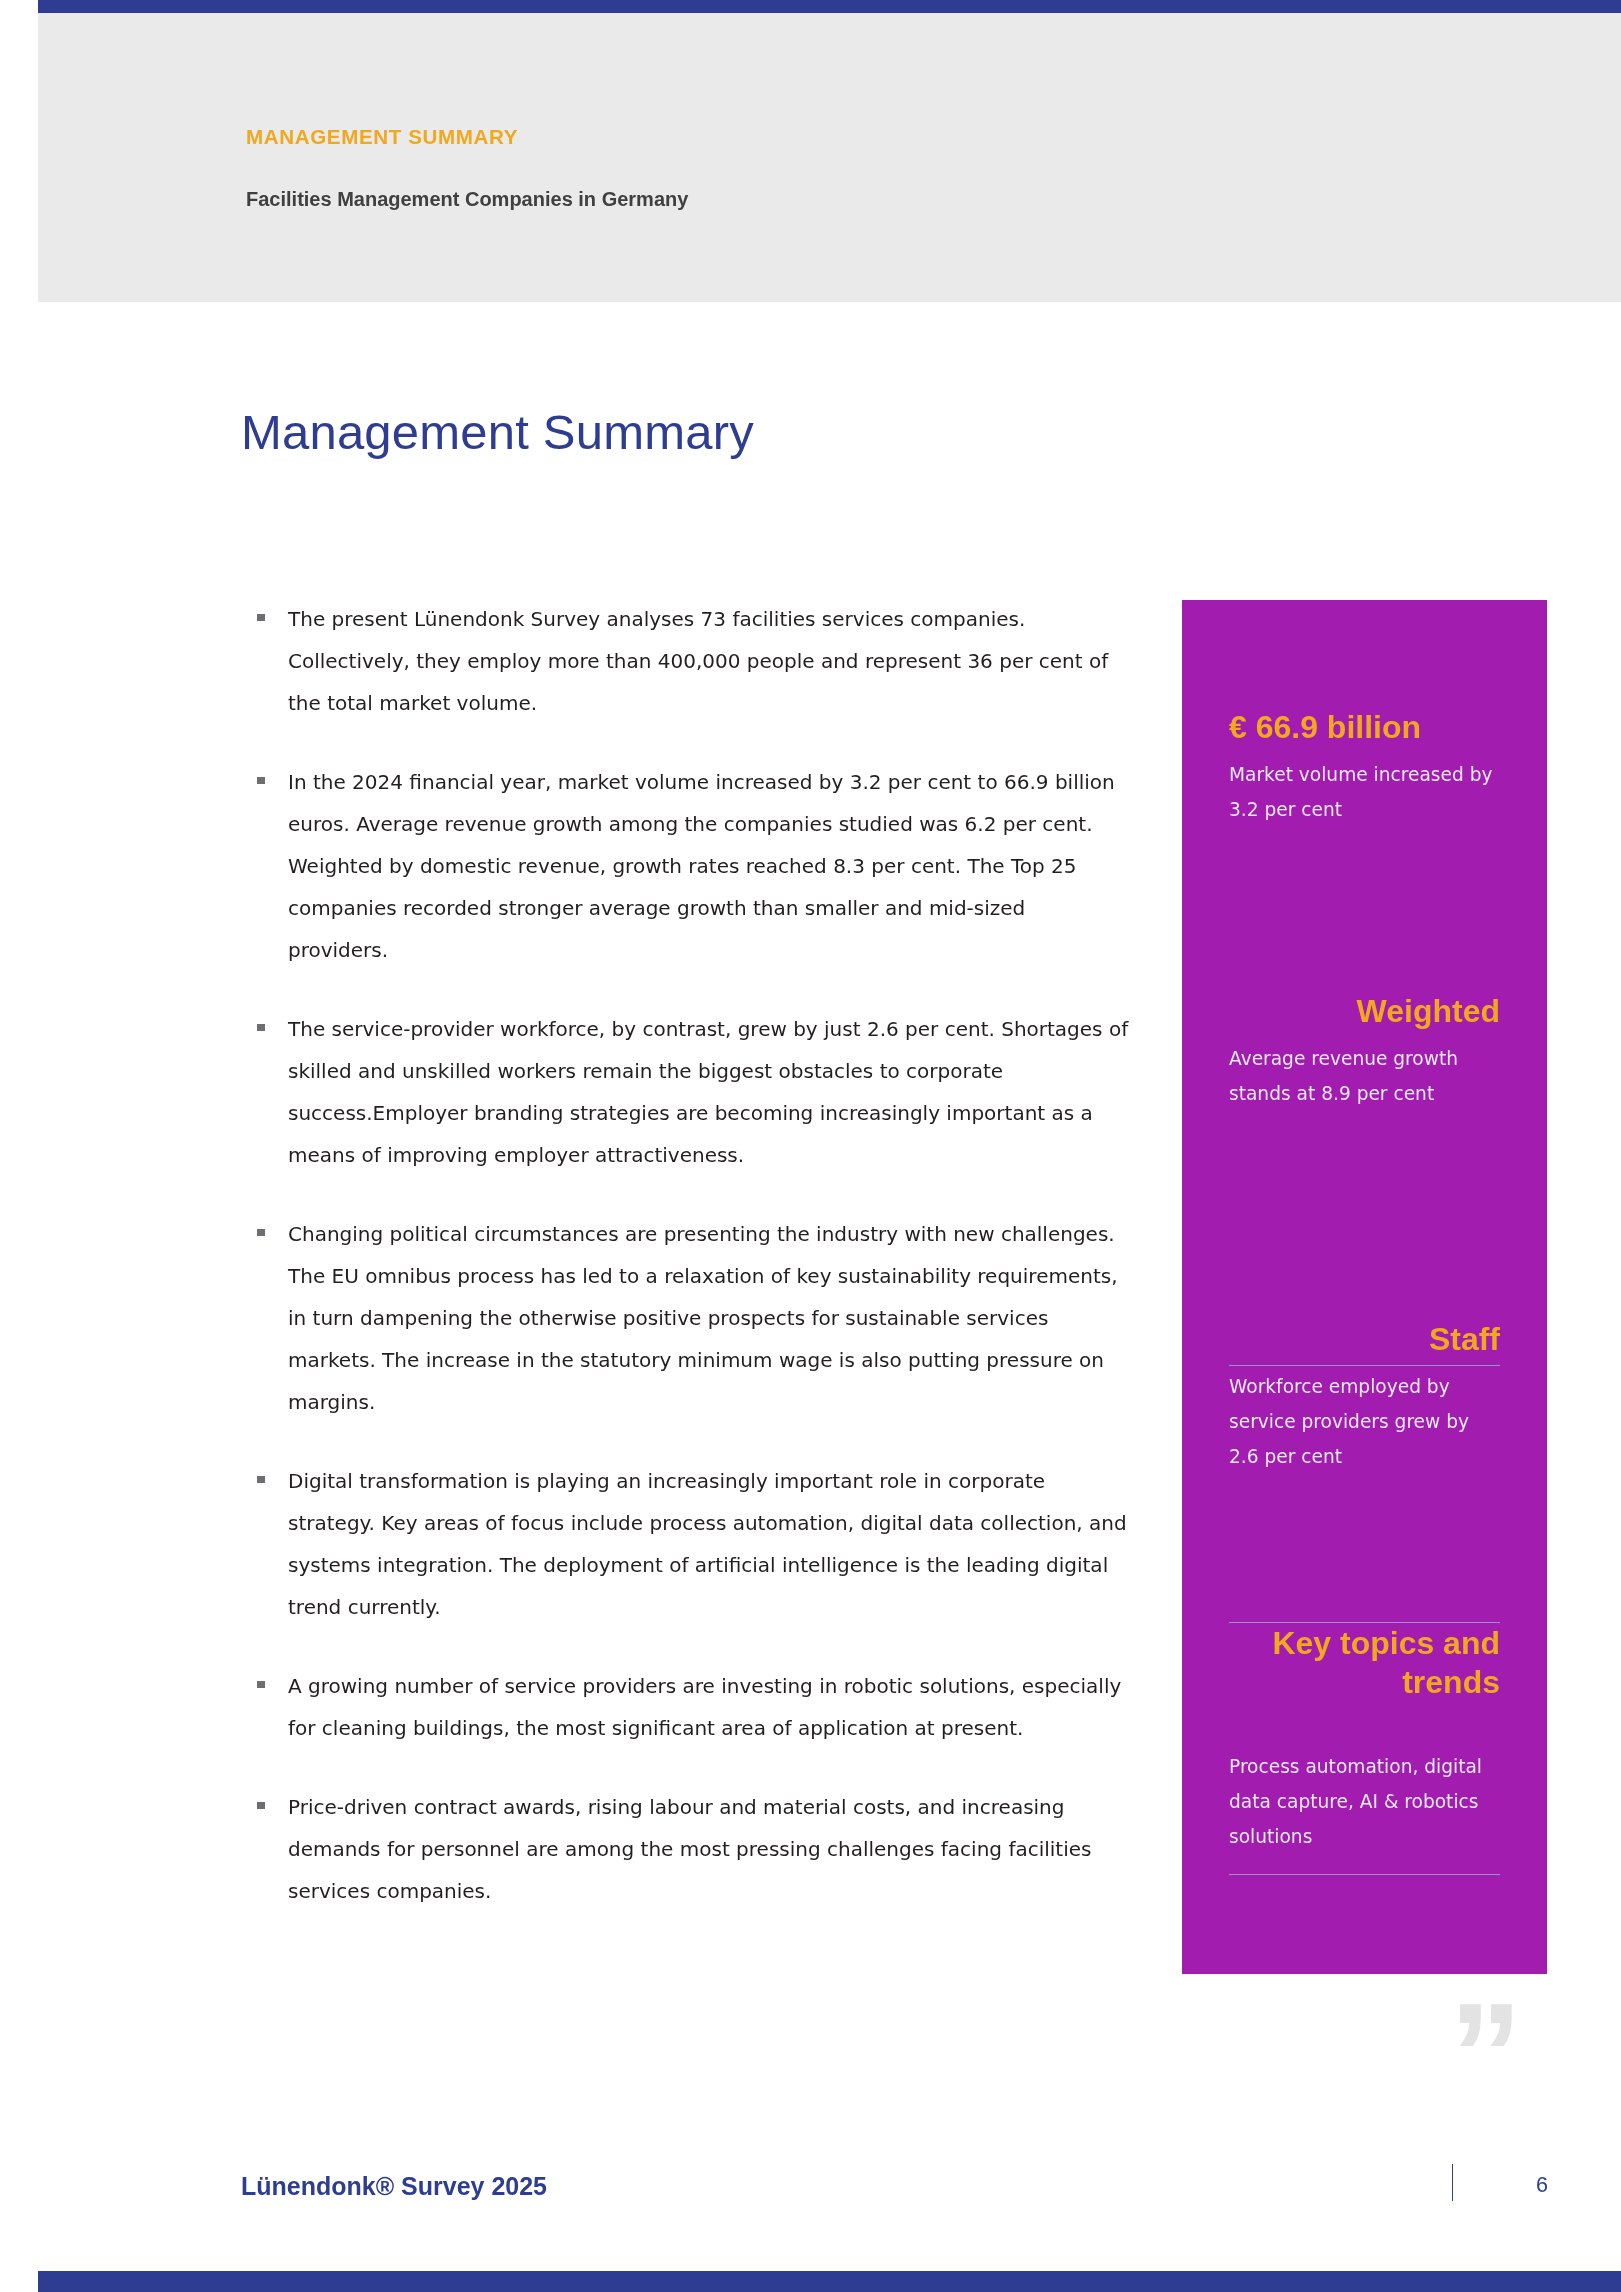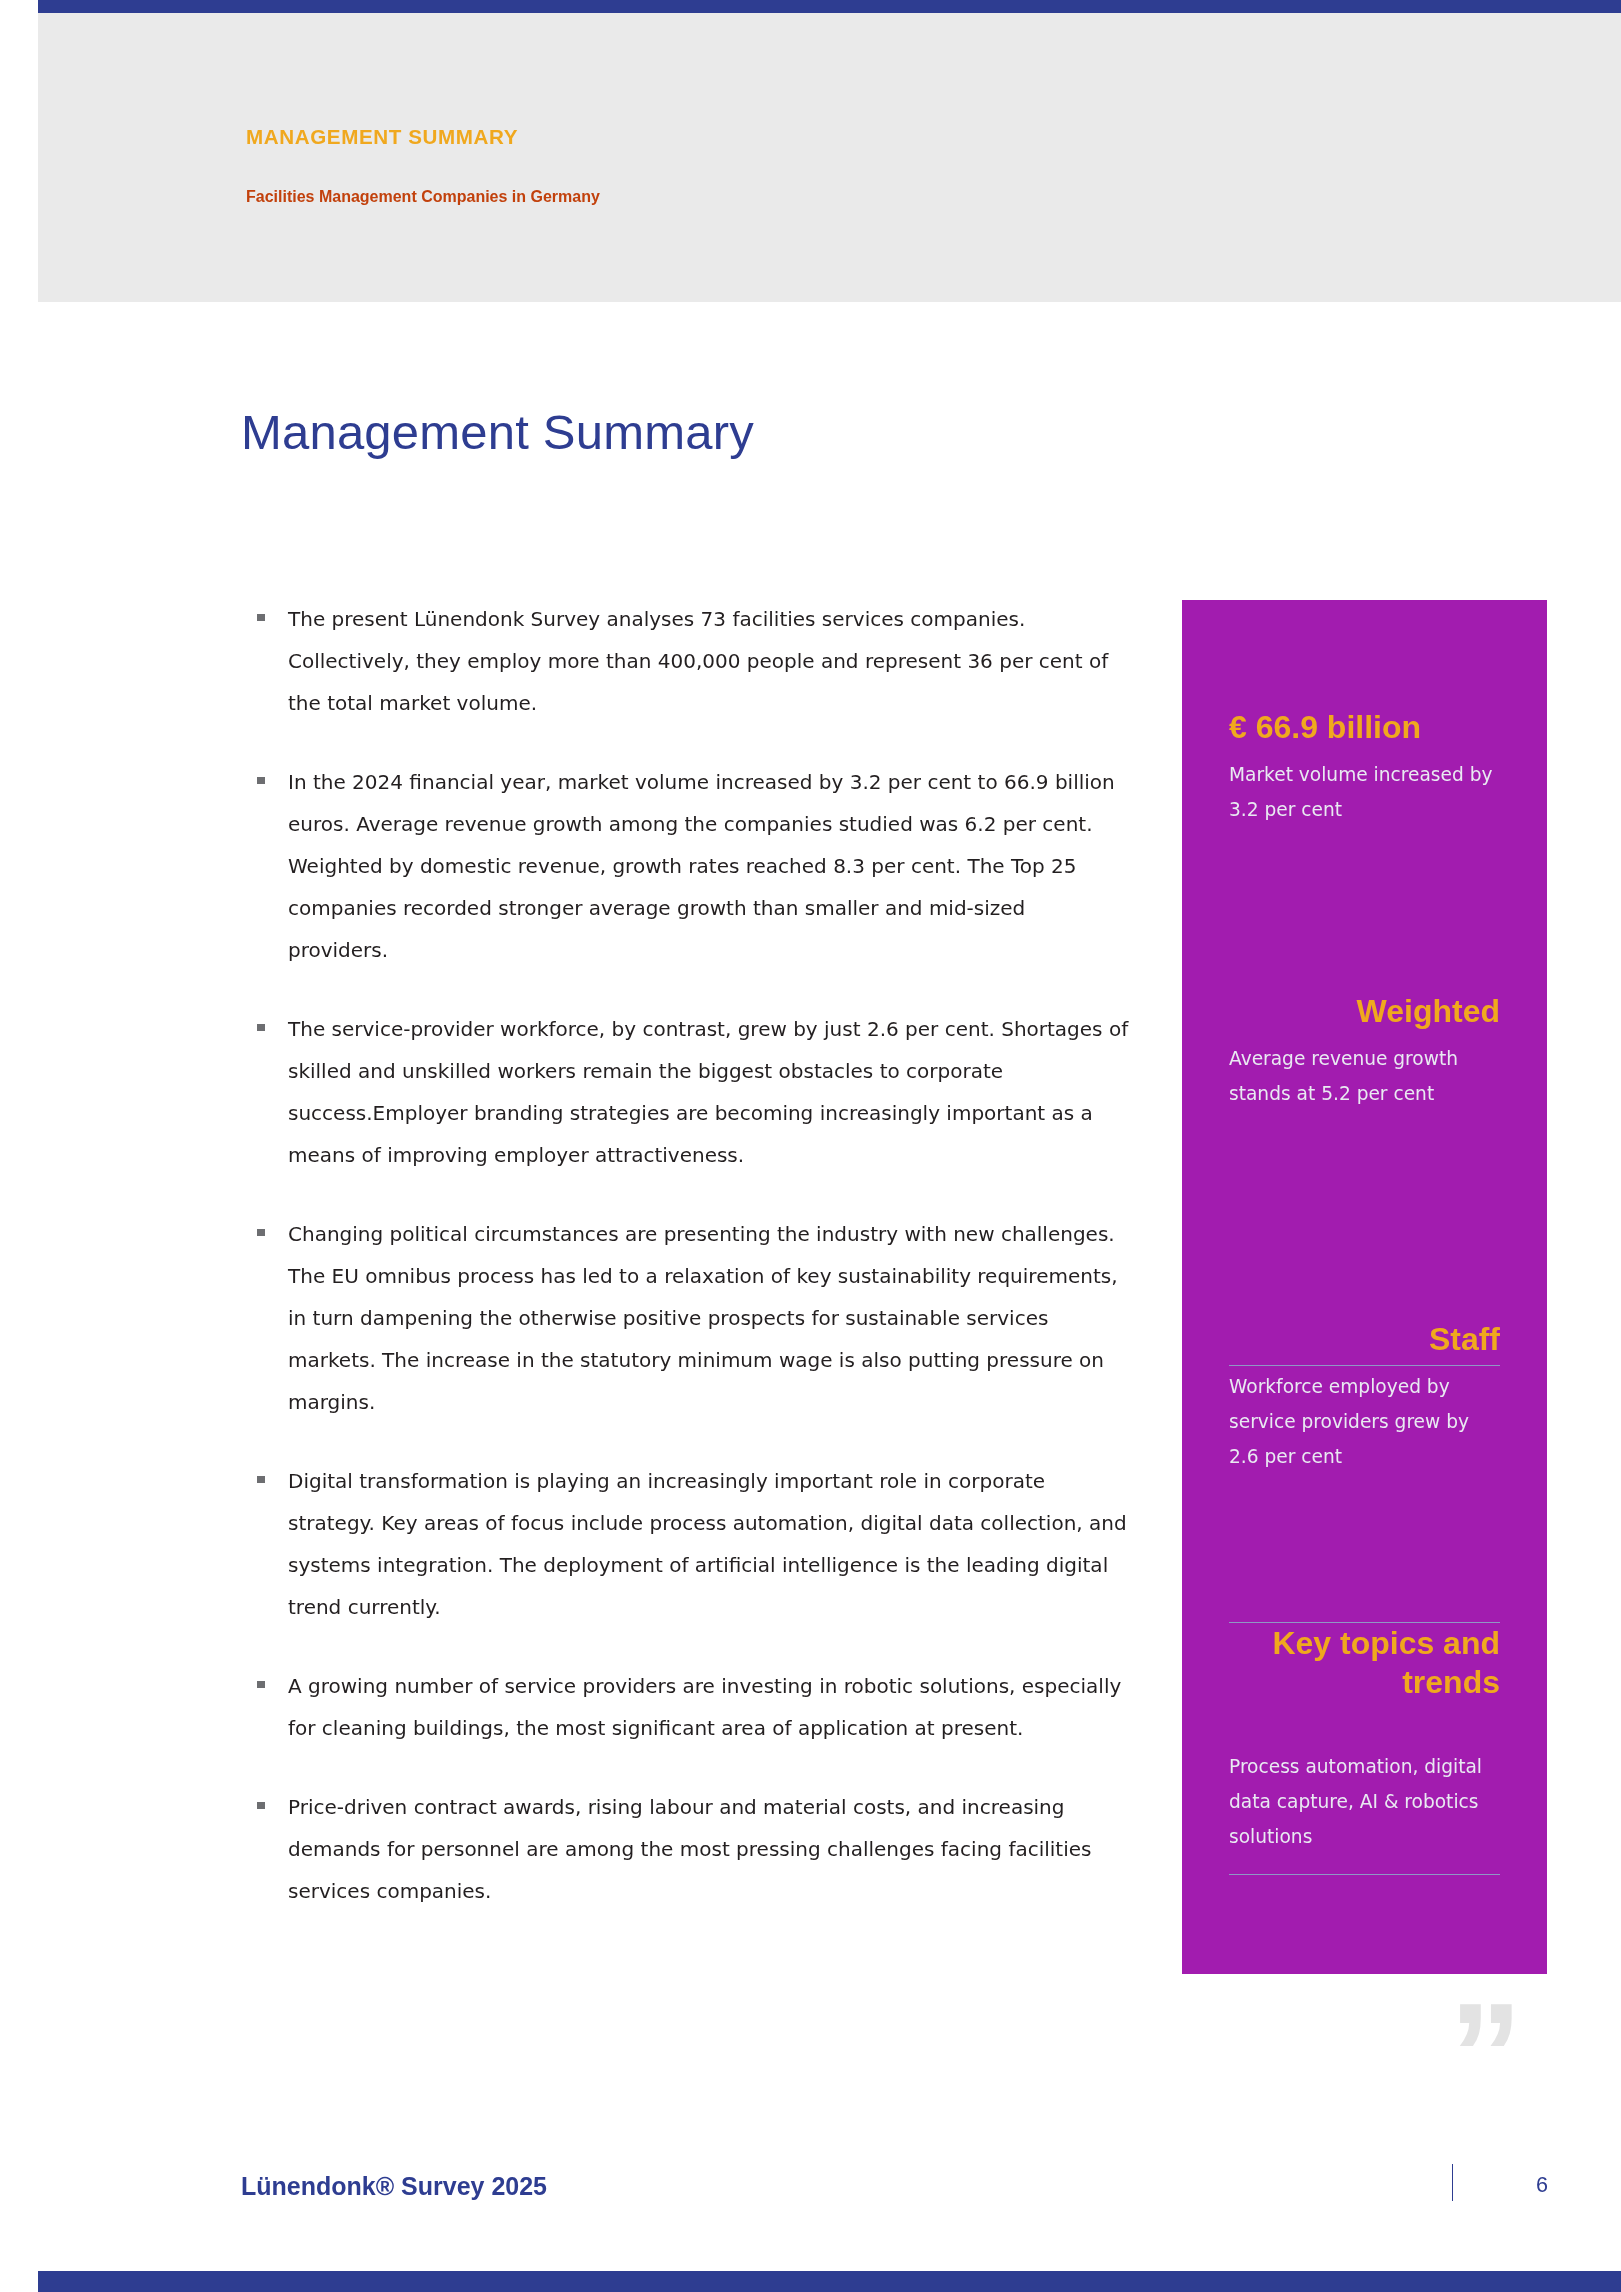--- a/index.html
+++ b/index.html
@@ -53,22 +53,22 @@
     color: #f0a81e;
     font-size: 20.6px;
     font-weight: bold;
     letter-spacing: 0.6px;
     font-family: "Liberation Sans", sans-serif;
   }
   .header-subtitle {
     position: absolute;
     left: 208px;
     top: 175px;
-    color: #c2410c;
-    font-size: 16px;
+    color: #404040;
+    font-size: 20px;
     font-weight: bold;
     font-family: "Liberation Sans", sans-serif;
   }
 
   
   .page-title {
     position: absolute;
     left: 203px;
     top: 404px;
     color: #2e3d91;
@@ -235,21 +235,21 @@
   <div class="side-panel">
 
     <div class="kpi kpi-1">
       <div class="kpi-value">€ 66.9 billion</div>
       <div class="kpi-desc">Market volume increased by 3.2 per cent</div>
     </div>
     <div class="hr-line" style="top:765px;"></div>
 
     <div class="kpi kpi-2">
       <div class="kpi-value right">Weighted</div>
-      <div class="kpi-desc">Average revenue growth stands at 5.2 per cent</div>
+      <div class="kpi-desc">Average revenue growth stands at 8.9 per cent</div>
     </div>
     <div class="hr-line" style="top:1022px;"></div>
 
     <div class="kpi kpi-3">
       <div class="kpi-value right">Staff</div>
       <div class="kpi-desc">Workforce employed by service providers grew by 2.6 per cent</div>
     </div>
     <div class="hr-line" style="top:1274px;"></div>
 
     <div class="kpi kpi-4">

